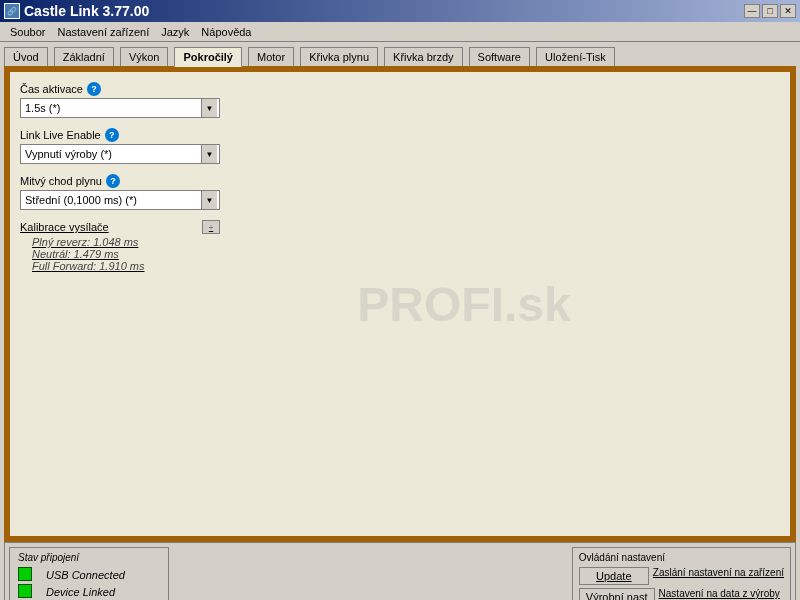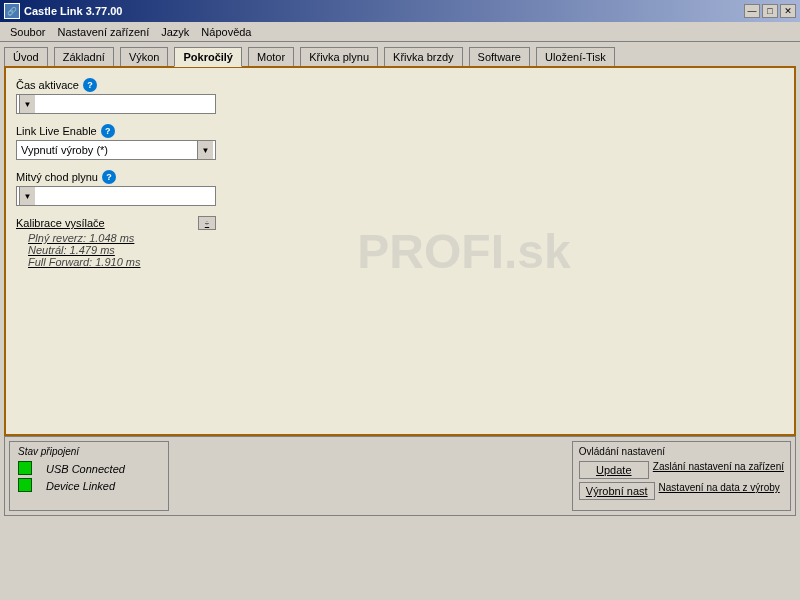--- a/index.html
+++ b/index.html
@@ -32,21 +32,21 @@
       height: 16px;
       background: #4a7ab5;
       border: 1px solid #fff;
       display: flex;
       align-items: center;
       justify-content: center;
       font-size: 8px;
       color: white;
     }
     .title-text {
-      font-size: 11px;
+      font-size: 14px;
       font-weight: bold;
       color: white;
     }
     .title-buttons {
       display: flex;
       gap: 2px;
     }
     .title-btn {
       width: 16px;
       height: 14px;
@@ -96,24 +96,24 @@
     .tab.active {
       background: #ece9d8;
       font-weight: bold;
       z-index: 2;
       border-bottom: 1px solid #ece9d8;
     }
 
     
     .main-content {
       background: #ece9d8;
-      border: 2px solid #a16207;
+      border: 6px solid #a16207;
       margin: 0 4px;
       padding: 10px;
-      height: 370px;
+      height: 476px;
       position: relative;
       overflow: hidden;
     }
 
     
     .form-group {
       margin-bottom: 10px;
     }
     .form-label-row {
       display: flex;
@@ -312,20 +312,21 @@
 <div class="main-content">
 
   <div class="watermark">PROFI.sk</div>
 
   <div class="form-group">
     <div class="form-label-row">
       <span class="form-label">Čas aktivace</span>
       <div class="help-icon">?</div>
     </div>
     <div class="form-select">
+      <span class="select-value">1.5s (*)</span>
       <div class="select-arrow">▼</div>
     </div>
   </div>
 
   <div class="form-group">
     <div class="form-label-row">
       <span class="form-label">Link Live Enable</span>
       <div class="help-icon">?</div>
     </div>
     <div class="form-select">
@@ -333,20 +334,21 @@
       <div class="select-arrow">▼</div>
     </div>
   </div>
 
   <div class="form-group">
     <div class="form-label-row">
       <span class="form-label">Mitvý chod plynu</span>
       <div class="help-icon">?</div>
     </div>
     <div class="form-select">
+      <span class="select-value">Střední (0,1000 ms) (*)</span>
       <div class="select-arrow">▼</div>
     </div>
   </div>
 
   <div class="kalibrace-section">
     <div class="kalibrace-header">
       <span class="kalibrace-title">Kalibrace vysílače</span>
       <div class="kalibrace-icon">÷</div>
     </div>
     <div class="kalibrace-values">

